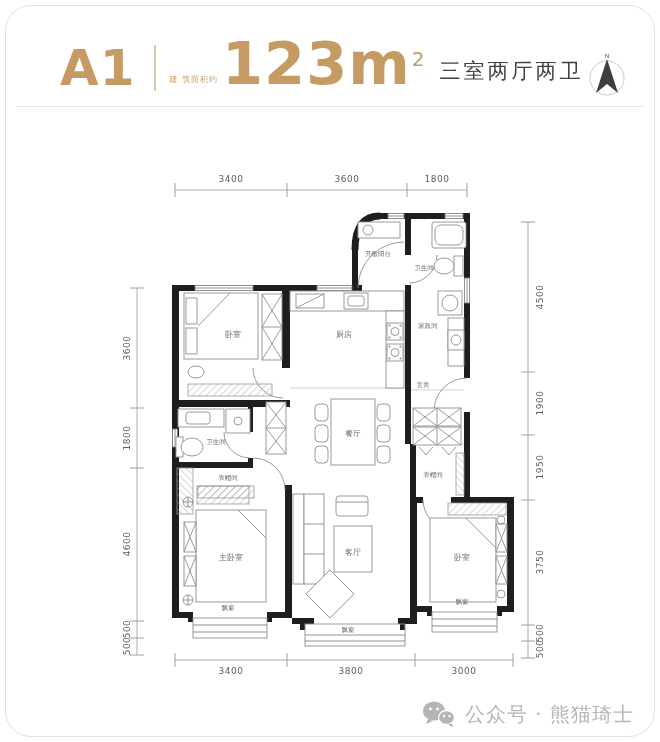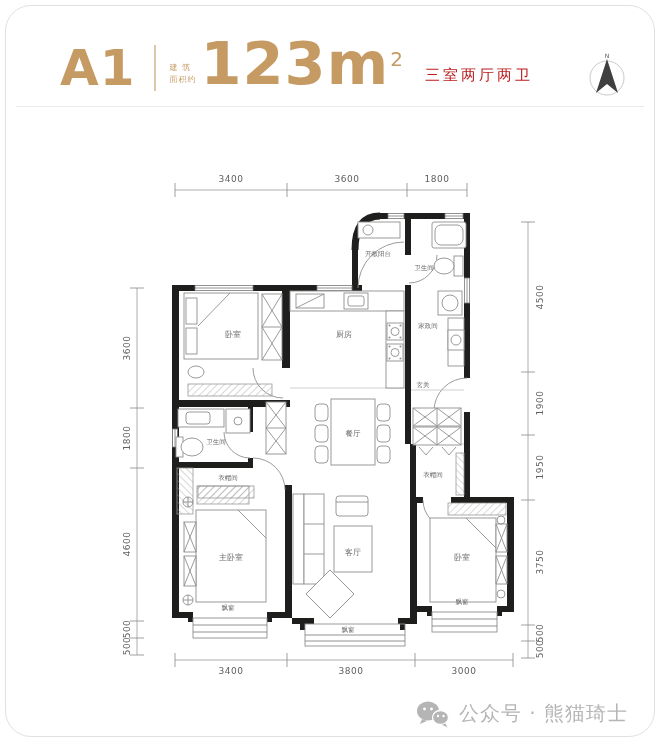--- a/index.html
+++ b/index.html
@@ -2,27 +2,27 @@
 <html><head>
 <meta charset="utf-8">
 <style>
   html,body{margin:0;padding:0;background:#fff;}
   #page{position:relative;width:660px;height:742px;background:#ffffff;overflow:hidden;
         font-family:"DejaVu Sans","Liberation Sans",sans-serif;}
   .card-border{position:absolute;inset:5px;border:1px solid #e1e1df;border-radius:26px;pointer-events:none;}
   .header{position:absolute;top:34px;left:60px;display:flex;align-items:flex-end;}
   .unit{font-size:50px;font-weight:bold;color:#C59B63;line-height:1;letter-spacing:1px;}
   .divider-bar{width:2px;height:46px;background:#DBC9A9;margin:0 14px 2px 18px;}
-  .area-prefix{display:flex;flex-direction:column;font-size:8px;color:#C59B63;line-height:1.5;
+  .area-prefix{display:flex;font-size:8px;color:#C59B63;line-height:1.5;
                margin:0 4px 7px 0;letter-spacing:1px;white-space:nowrap;}
   .area-value{font-size:59px;color:#C59B63;line-height:1;font-weight:600;letter-spacing:1px;}
   .area-sup{font-size:20px;color:#C59B63;align-self:flex-end;margin:0 0 22px 1px;}
-  .layout-desc{font-size:15px;color:#b91c1c;letter-spacing:3px;margin:0 0 8px 22px;white-space:nowrap;}
+  .layout-desc{font-size:21px;color:#404040;letter-spacing:3px;margin:0 0 8px 15px;white-space:nowrap;}
   .header-divider{position:absolute;top:106px;left:16px;right:16px;height:1px;background:#e9e9e7;}
-  .watermark{position:absolute;top:700px;right:32px;display:flex;gap:9px;
+  .watermark{position:absolute;top:700px;right:26px;display:flex;align-items:center;gap:9px;
              color:#b5b5b5;font-size:20px;letter-spacing:1px;}
   svg.plan{position:absolute;left:0;top:0;}
   svg text{font-family:"DejaVu Sans","Liberation Sans",sans-serif;}
   .room-label{fill:#6b6b6b;}
   .dim-label{fill:#5f5f5f;font-size:9px;letter-spacing:0.5px;}
   .wall{fill:#1e1e1c;}
   .furn{stroke:#8f8f8f;stroke-width:0.9;fill:#ffffff;}
   .furnline{stroke:#8f8f8f;stroke-width:0.9;fill:none;}
   .thinline{stroke:#bbbbbb;stroke-width:0.7;fill:none;}
   .win{fill:#ffffff;stroke:#777;stroke-width:0.8;}

